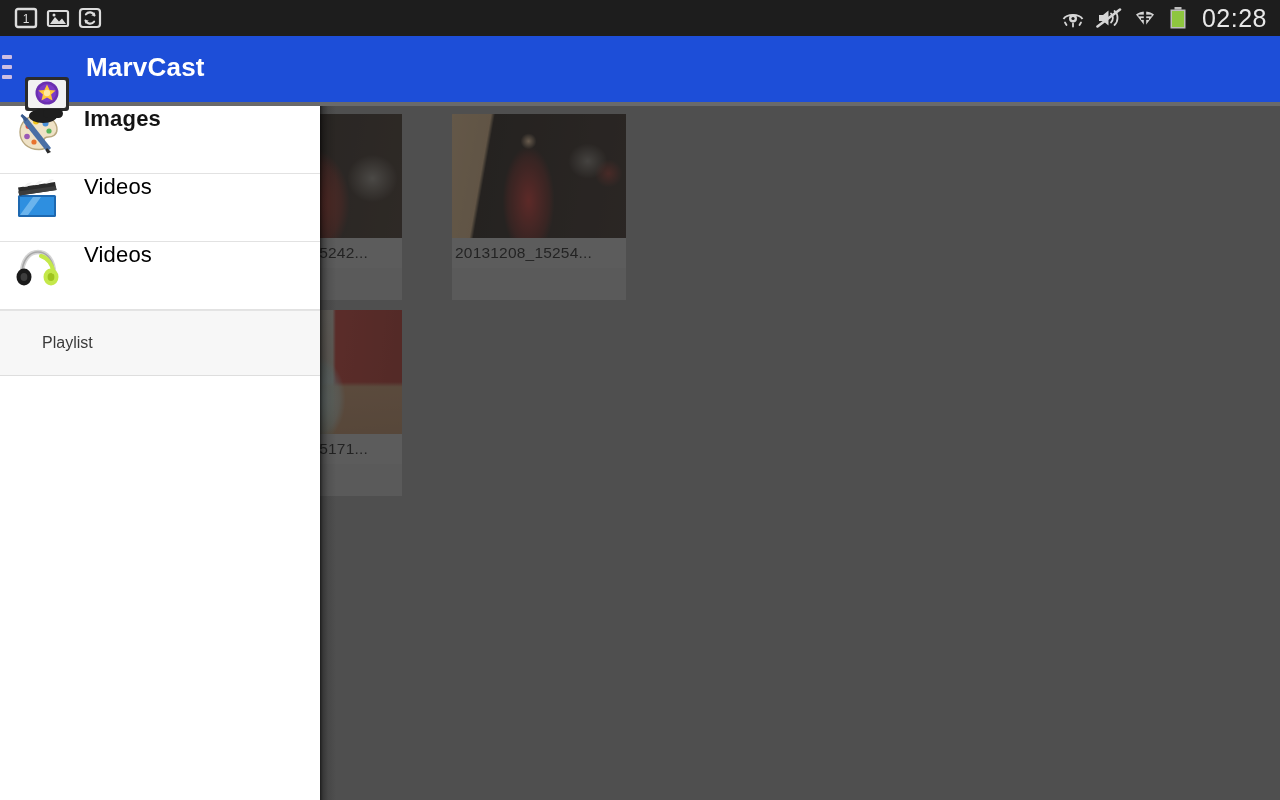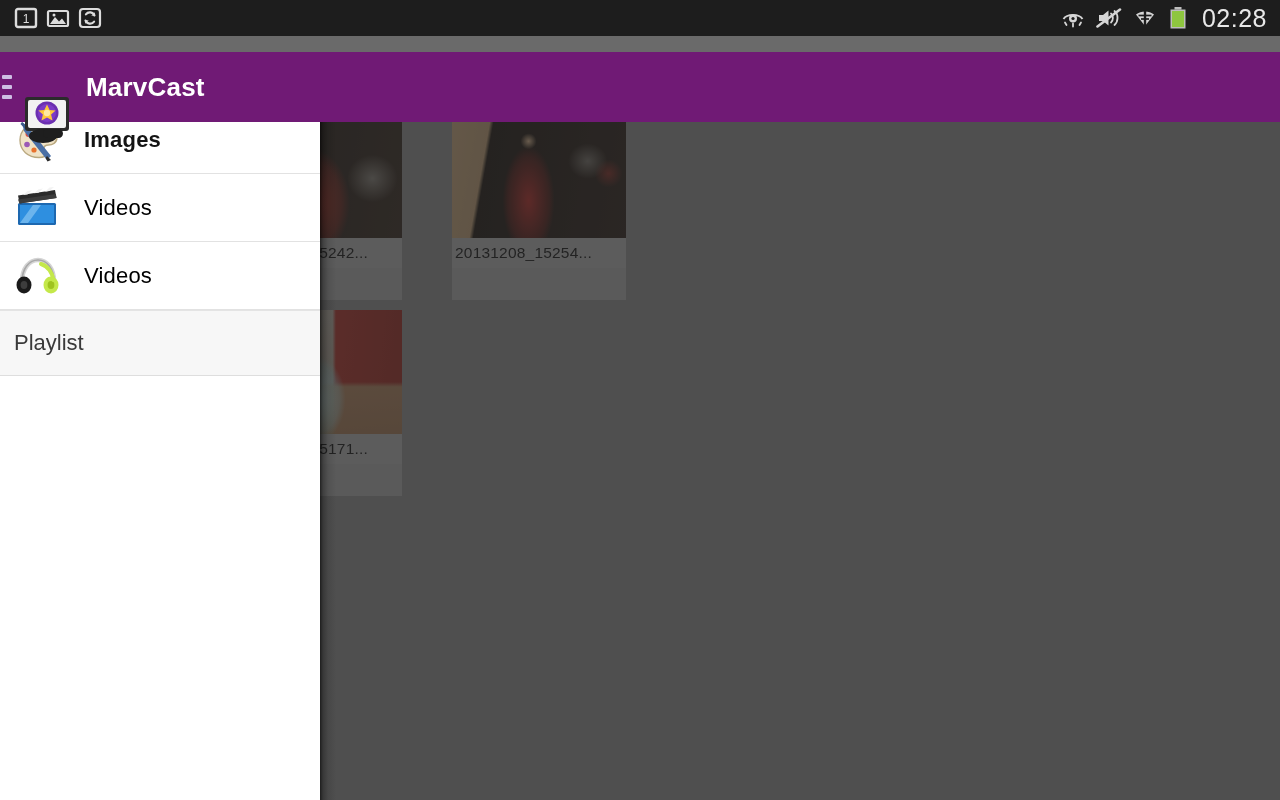--- a/index.html
+++ b/index.html
@@ -24,23 +24,23 @@
   .sb-right { margin-left: auto; display: flex; align-items: center; gap: 11px; padding-right: 13px; }
   .sb-ico { display: block; }
   .sb-clock {
     color: #e8e8e8; font-size: 25px; font-weight: 400;
     letter-spacing: 0.5px; line-height: 1; padding-left: 3px;
     font-family: "Liberation Sans", sans-serif;
   }
 
   
   .actionbar {
-    position: absolute; top: 52px; left: 0;
+    position: absolute; top: 32px; left: 0;
     width: 1280px; height: 70px;
-    background: #701a75;
+    background: #1d4ed8;
     z-index: 50;
     display: flex; align-items: center;
   }
   .ab-hamburger {
     position: absolute; left: 2px; top: 50%; transform: translateY(-50%);
     width: 16px; height: 30px;
     display: flex; flex-direction: column; justify-content: center; gap: 6px;
   }
   .ab-hamburger i { display: block; height: 4px; background: #cdbde3; border-radius: 1px; }
   .ab-hamburger i:nth-child(1) { width: 10px; }
@@ -115,21 +115,21 @@
   }
   .drawer-shadow {
     position: absolute; top: 106px; left: 320px;
     width: 16px; height: 694px;
     z-index: 31;
     background: linear-gradient(to right, rgba(0,0,0,0.62) 0px, rgba(0,0,0,0.30) 3px, rgba(0,0,0,0.10) 8px, rgba(0,0,0,0) 16px);
     pointer-events: none;
   }
   .nav-item {
     height: 68px;
-    display: flex; align-items: center;
+    display: flex; align-items: flex-start;
     padding-left: 8px;
     border-bottom: 1px solid #e2e2e2;
     background: #ffffff;
   }
   .nav-ico {
     width: 58px; height: 52px;
     display: flex; align-items: center; justify-content: center;
     flex: none;
   }
   .nav-label {
@@ -139,21 +139,21 @@
   .nav-label.sel { font-weight: bold; color: #141414; }
 
   .nav-section {
     background: #f7f7f7;
     border-top: 1px solid #e4e4e4;
     border-bottom: 1px solid #dedede;
     height: 66px;
     display: flex; align-items: center;
     padding-left: 14px;
   }
-  .nav-section-label { font-size: 22px; color: #3a3a3a; }
+  .nav-section-label { font-size: 16px; color: #3a3a3a; margin-left: 28px; }
   .drawer-rest { flex: 1 1 auto; background: #ffffff; }
 </style>
 </head>
 <body>
 
 <div id="app">
 
   <div class="statusbar">
     <div class="sb-left">
       <svg class="sb-ico" width="24" height="24" viewBox="0 0 24 24">

